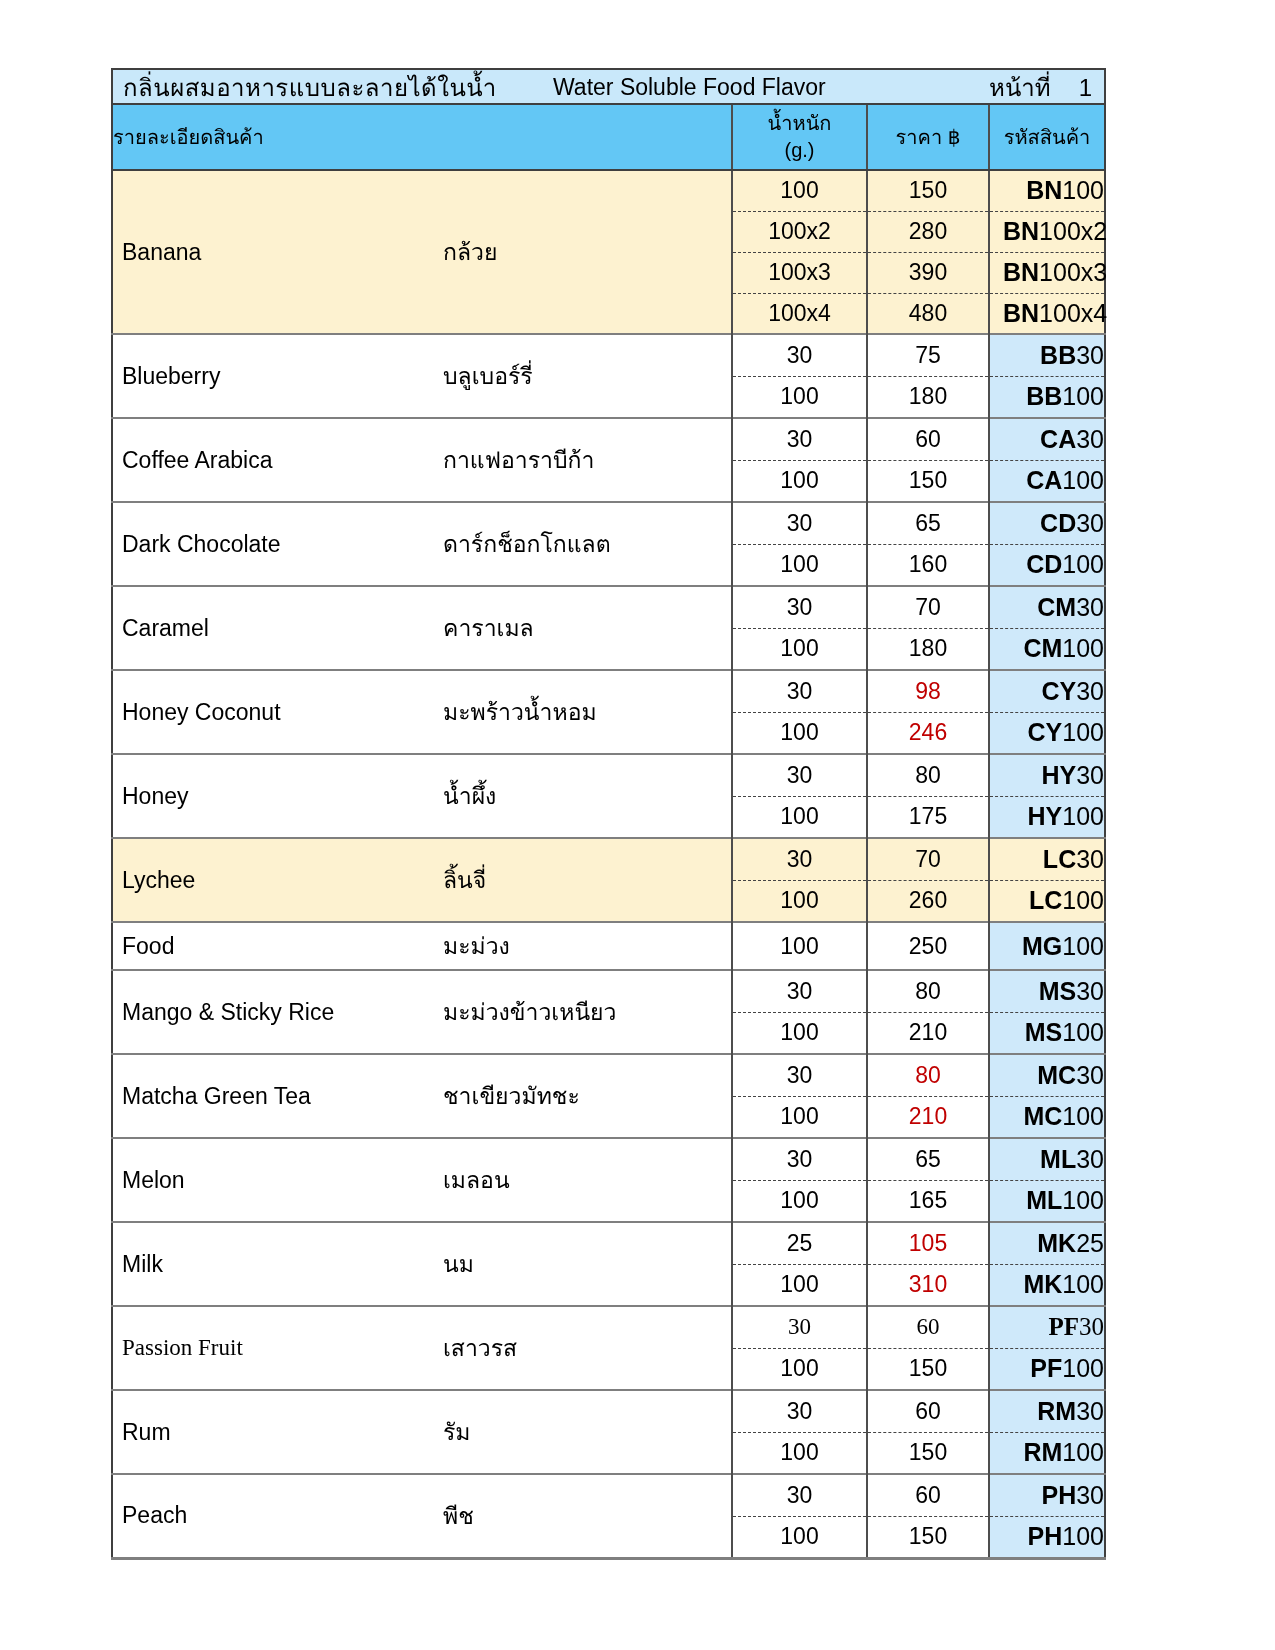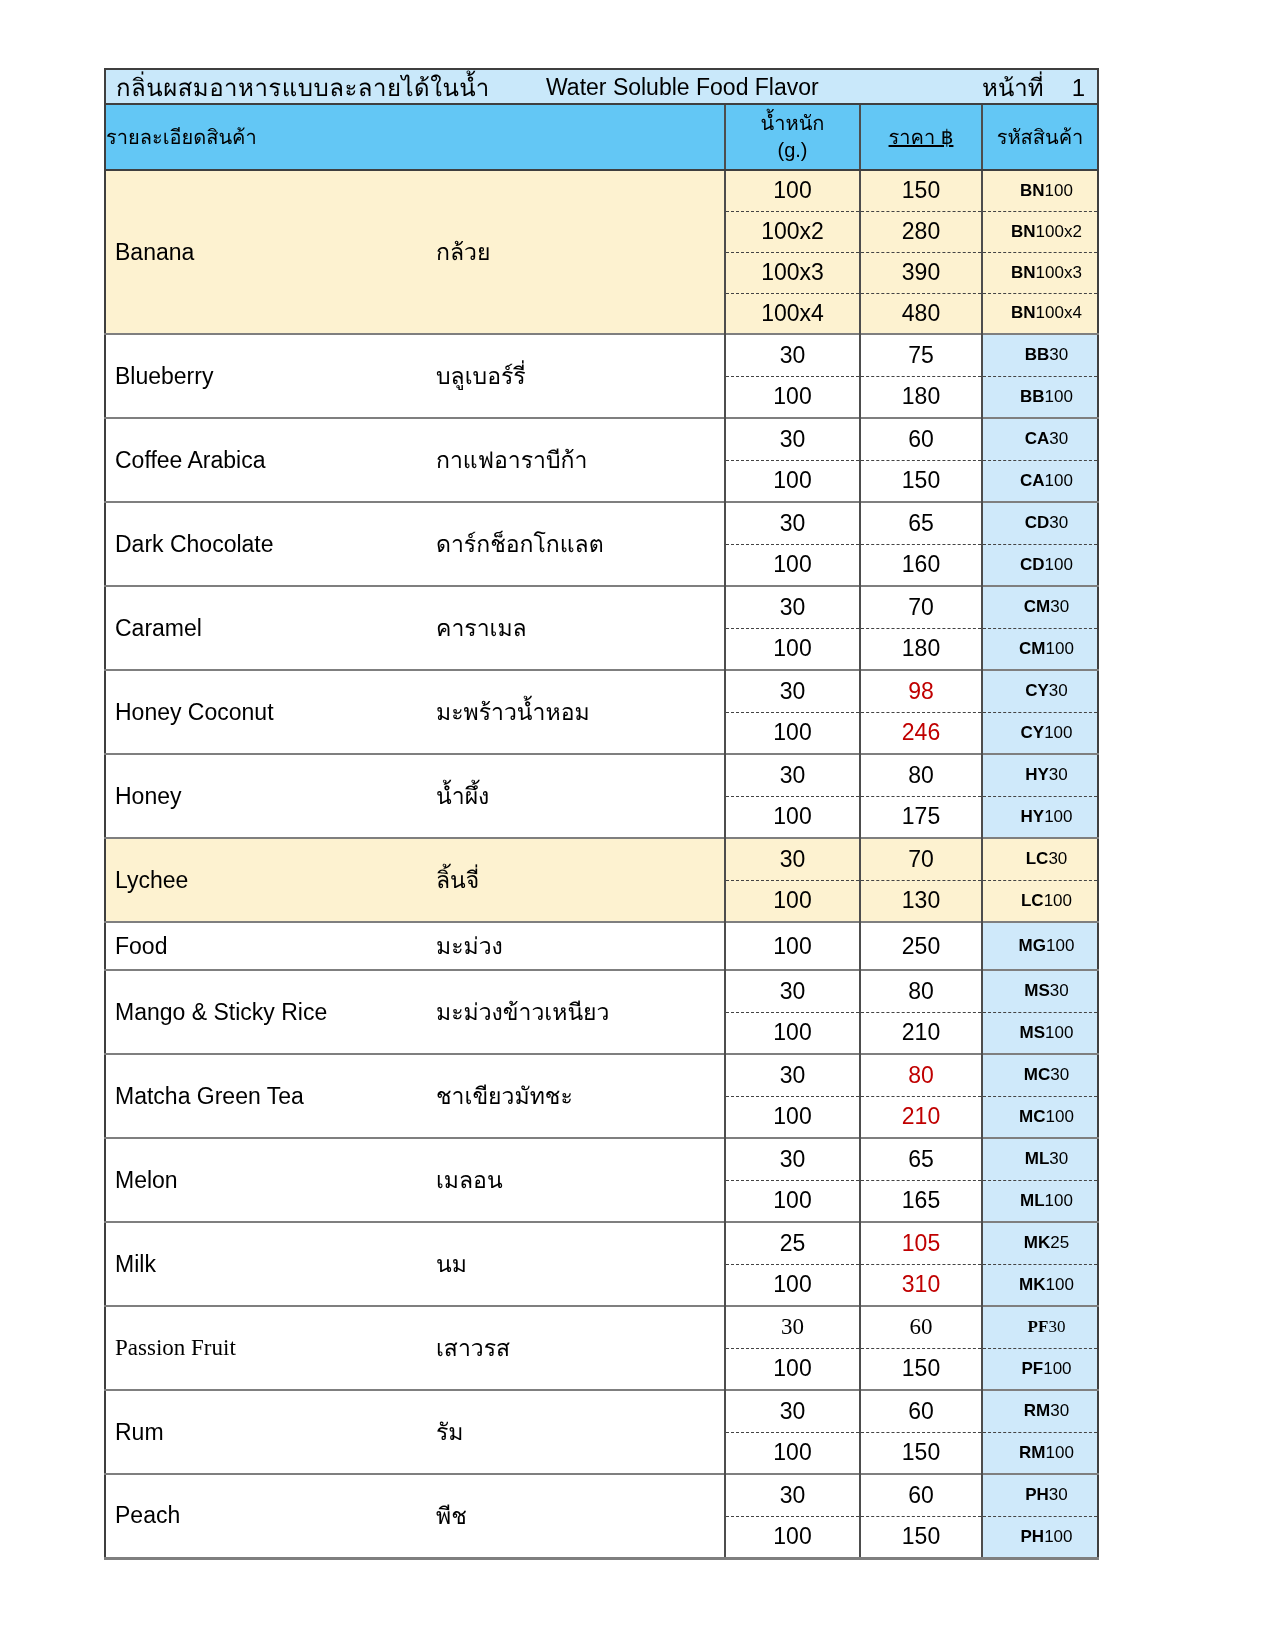--- a/index.html
+++ b/index.html
@@ -7,21 +7,21 @@
     padding: 0;
     background: #ffffff;
     width: 1275px;
     height: 1650px;
     font-family: "Liberation Sans", "DejaVu Sans", sans-serif;
     color: #000;
     position: relative;
   }
   #price-table {
     position: absolute;
-    left: 104px;
+    left: 111px;
     top: 68px;
     width: 993px;
     border-collapse: collapse;
     table-layout: fixed;
     border-top: 2px solid #3f3f3f;
     border-left: 2px solid #3f3f3f;
     border-right: 2px solid #3f3f3f;
     border-bottom: 3px solid #7f7f7f;
   }
   col.c-name   { width: 620px; }
@@ -56,21 +56,21 @@
     height: 64px;
     background: var(--header-bg, #63c7f5);
     border-bottom: 2px solid #3f3f3f;
     font-weight: normal;
     font-size: 20px;
     padding: 0;
     vertical-align: middle;
   }
   th.h-name { text-align: left; padding-left: 10px; }
   th.h-weight { text-align: center; line-height: 27px; font-size: 23px; }
-  th.h-price { text-align: center; text-decoration: underline; }
+  th.h-price { text-align: center; }
   th.h-code { text-align: center; padding-left: 12px; font-family: Liberation Serif, serif; }
 
   
   .v-sep { border-left: 2px solid #4d4d4d; }
 
   
   tr.row-first > td { border-top: 2px solid #7f7f7f; }
   tr.row-sub  > td { border-top: 1px dashed #444; }
 
   td.name-cell {
@@ -85,23 +85,23 @@
 
   td.num-cell {
     background: #ffffff;
     text-align: center;
     vertical-align: middle;
     font-size: 23px;
     padding: 0;
   }
   td.code-cell {
     background: var(--code-bg, #cfe9fa);
-    text-align: center;
+    text-align: right;
     vertical-align: middle;
-    font-size: 17px;
+    font-size: 25px;
     padding: 0 0 0 13px;
     white-space: nowrap;
     margin-left: 20px;
   }
   .code-prefix { font-weight: bold; }
 
   tr.hl td.name-cell,
   tr.hl td.num-cell,
   tr.hl td.code-cell { background: var(--cream-bg, #fdf2d0); }
 
@@ -264,21 +264,21 @@
             <span class="name-en">Lychee</span>
             <span class="name-th">ลิ้นจี่</span>
           </div>
         </td>
         <td class="num-cell v-sep">30</td>
         <td class="num-cell v-sep">70</td>
         <td class="code-cell v-sep"><span class="code-prefix">LC</span><span class="code-suffix">30</span></td>
       </tr>
       <tr class="row-sub hl" style="height: 42px;">
         <td class="num-cell v-sep">100</td>
-        <td class="num-cell v-sep">130</td>
+        <td class="num-cell v-sep">260</td>
         <td class="code-cell v-sep"><span class="code-prefix">LC</span><span class="code-suffix">100</span></td>
       </tr>
       <tr class="row-first" style="height: 48px;">
         <td class="name-cell" rowspan="1">
           <div class="name-wrap">
             <span class="name-en">Food</span>
             <span class="name-th">มะม่วง</span>
           </div>
         </td>
         <td class="num-cell v-sep">100</td>

